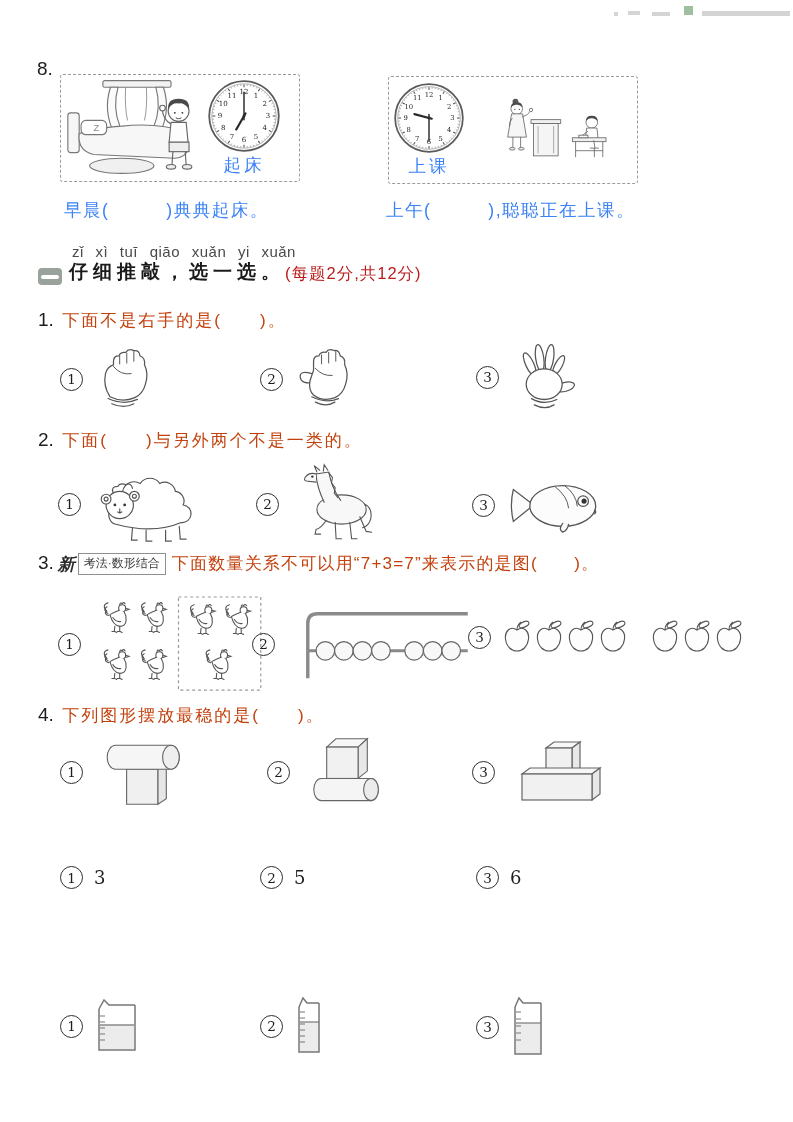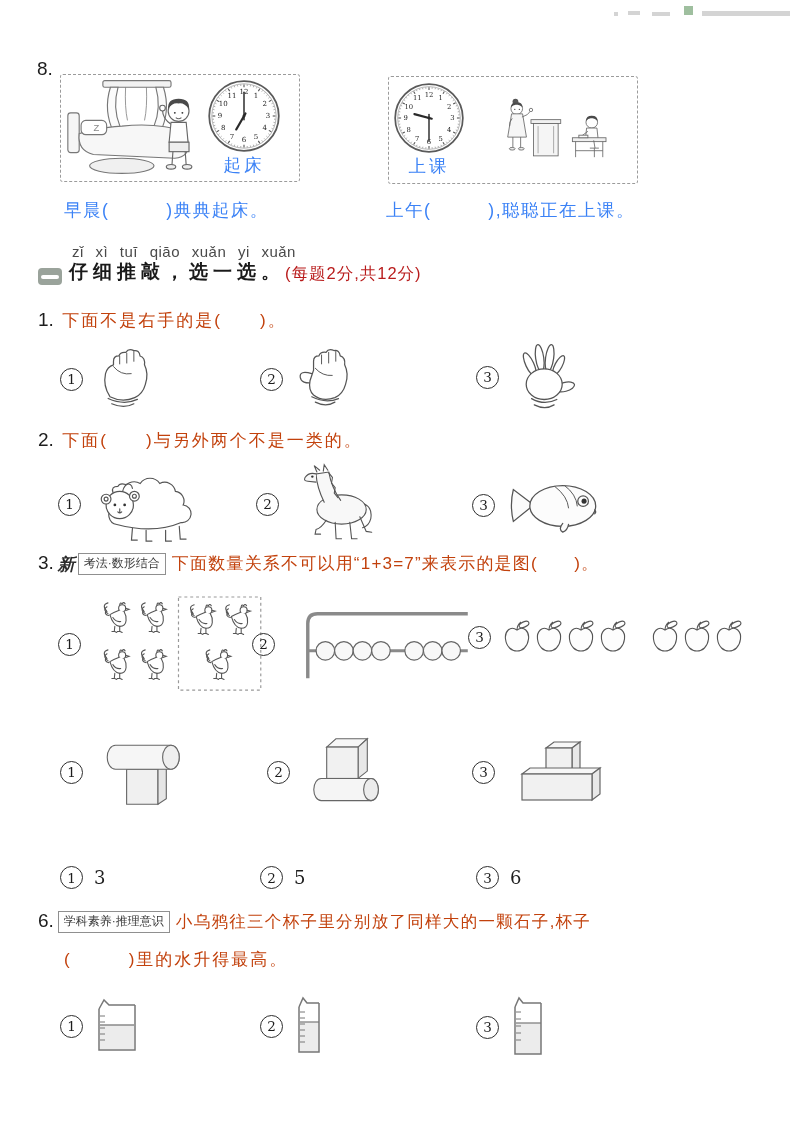--- a/index.html
+++ b/index.html
@@ -391,21 +391,21 @@
         <path d="M60,12 q12,9 13,21 M50,13 q13,10 14,22" fill="none" stroke-width="1"></path>
         <circle cx="79" cy="28" r="5.5"></circle>
           <circle cx="80" cy="28" r="2.6" fill="#333" stroke="none"></circle>
         <path d="M91,37 q2,2 0,4" fill="none"></path>
         <path d="M58,51 q-5,6 0,9 q5,-2 6,-8" fill="#fbfbfb"></path>
       </g>
     </svg>
   </div>
 
   <div class="abs" style="left:38px;top:552px;white-space:nowrap">
-    <span class="qnum">3.</span><span class="badge-xin">新</span><span class="badge">考法·数形结合</span><span class="qtext" style="letter-spacing:1.2px">下面数量关系不可以用“1+3=7”来表示的是图(　　)。</span>
+    <span class="qnum">3.</span><span class="badge-xin">新</span><span class="badge">考法·数形结合</span><span class="qtext" style="letter-spacing:1.2px">下面数量关系不可以用“7+3=7”来表示的是图(　　)。</span>
   </div>
 
   <div class="opt" style="left:58px;top:596px">
     <span class="cnum">1</span>
     <svg width="172" height="96" viewBox="0 0 175 98">
       <use href="#sym-rooster" x="8" y="4"></use>
         <use href="#sym-rooster" x="46" y="4"></use>
       <use href="#sym-rooster" x="8" y="52"></use>
         <use href="#sym-rooster" x="46" y="52"></use>
       <rect x="88" y="1" width="84" height="95" fill="none" stroke="#999" stroke-width="1.2" stroke-dasharray="3 3"></rect>
@@ -436,20 +436,24 @@
       <use href="#sym-apple" x="0" y="0"></use>
         <use href="#sym-apple" x="32" y="0"></use>
       <use href="#sym-apple" x="64" y="0"></use>
         <use href="#sym-apple" x="96" y="0"></use>
       <use href="#sym-apple" x="148" y="0"></use>
         <use href="#sym-apple" x="180" y="0"></use>
         <use href="#sym-apple" x="212" y="0"></use>
     </svg>
   </div>
 
+  <div class="abs" style="left:38px;top:704px">
+    <span class="qnum">4.</span>
+    <span class="qtext" style="margin-left:4px">下列图形摆放最稳的是(　　)。</span>
+  </div>
 
   <div class="opt" style="left:60px;top:736px">
     <span class="cnum">1</span>
     <svg width="104" height="72" viewBox="0 0 110 78">
       <g stroke="#666" stroke-width="1.2">
         <path d="M34,36 L68,36 L68,74 L34,74 Z" fill="#f0f0f0"></path>
         <path d="M68,36 L77,30 L77,68 L68,74 Z" fill="#e6e6e6"></path>
         <path d="M22,10 L82,10 A9,13 0 0 1 82,36 L22,36 A9,13 0 0 1 22,10 Z" fill="#f6f6f6"></path>
         <ellipse cx="82" cy="23" rx="9" ry="13" fill="#efefef"></ellipse>
       </g>
@@ -489,24 +493,20 @@
   </div>
   <div class="opt" style="left:260px;top:866px">
     <span class="cnum">2</span>
     <span class="optlabel">5</span>
   </div>
   <div class="opt" style="left:476px;top:866px">
     <span class="cnum">3</span>
     <span class="optlabel">6</span>
   </div>
 
-  <div class="abs" style="left:38px;top:910px;white-space:nowrap">
-    <span class="qnum">6.</span><span class="badge">学科素养·推理意识</span><span class="qtext" style="font-size:16.5px;letter-spacing:1.3px">小乌鸦往三个杯子里分别放了同样大的一颗石子,杯子</span>
-  </div>
-  <div class="abs qtext" style="left:64px;top:948px">(　　　)里的水升得最高。</div>
 
   <div class="opt" style="left:60px;top:998px">
     <span class="cnum">1</span>
     <svg width="46" height="56" viewBox="0 0 46 56">
       <rect x="6" y="27" width="34" height="24" fill="#ececec"></rect>
       <line x1="6" y1="27" x2="40" y2="27" stroke="#8a8a8a" stroke-width="1.4"></line>
       <g stroke="#777" stroke-width="1.5" fill="none">
         <path d="M5,11 L5,52 L41,52 L41,7"></path>
         <path d="M5,11 L10,2 L15,7 L41,7"></path>
       </g>

